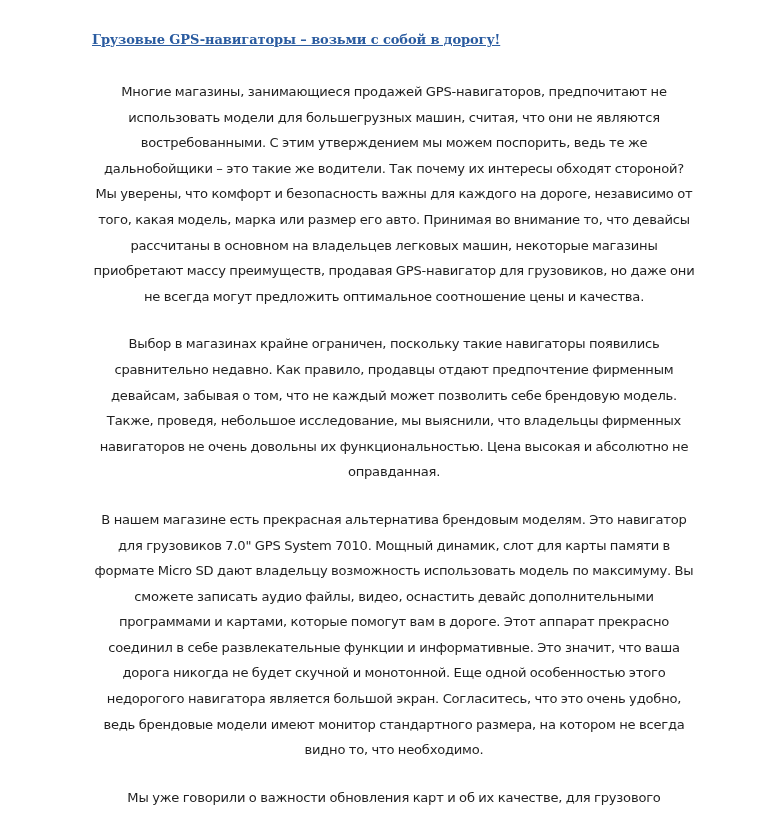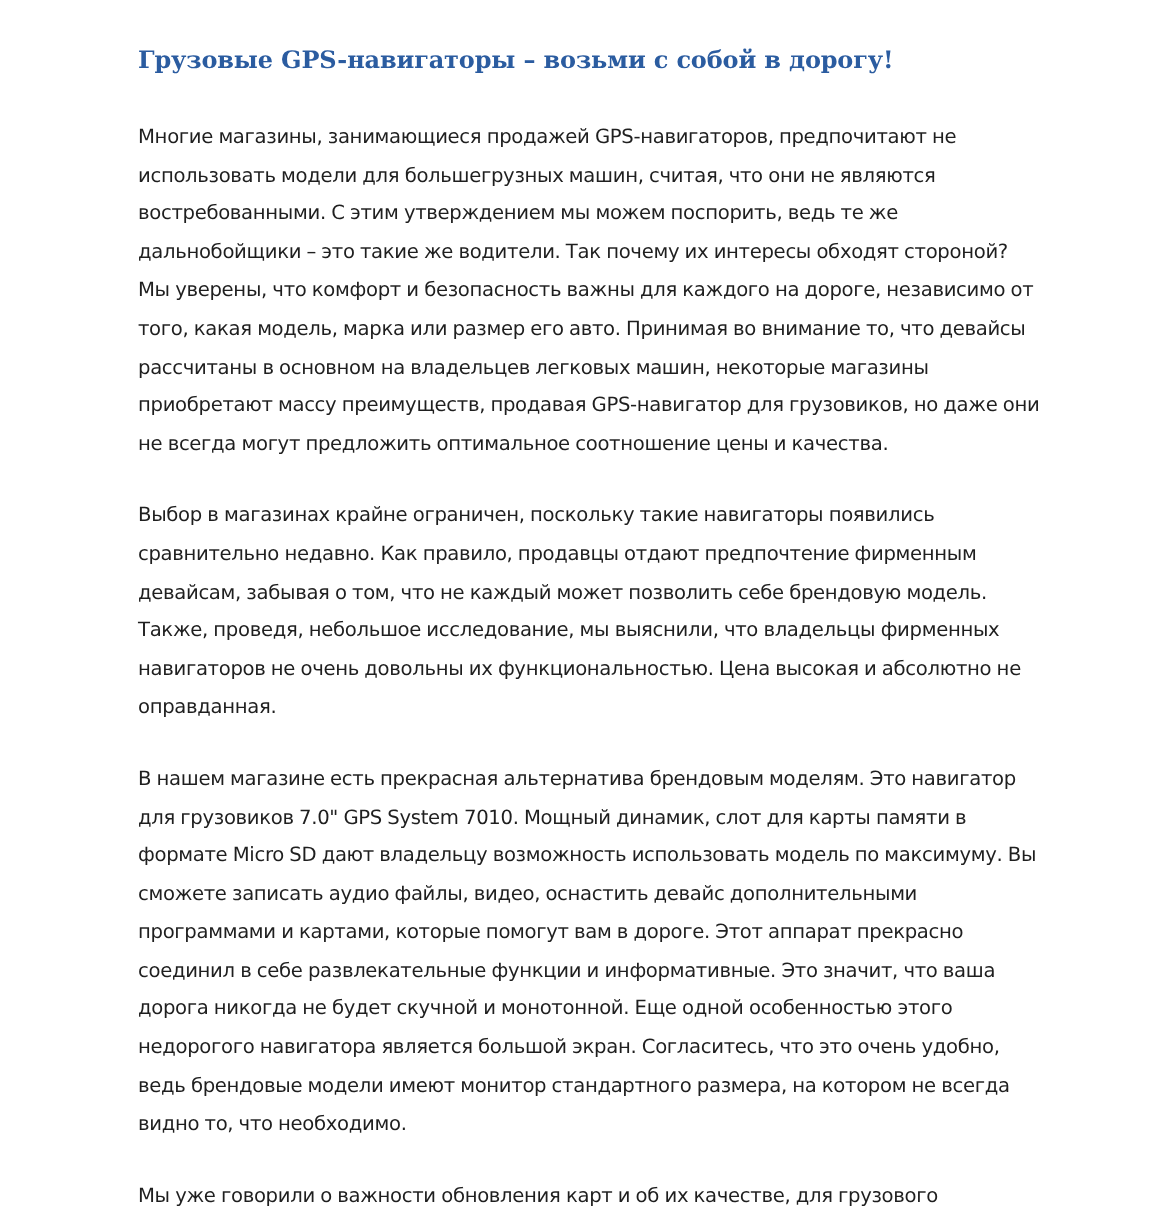--- a/index.html
+++ b/index.html
@@ -29,39 +29,40 @@
     left: 92px;
     top: 0;
     width: 604px;
   }
 
   .article-title {
     margin: 0;
     padding: 0;
     font-family: "DejaVu Serif", "Liberation Serif", serif;
     font-weight: bold;
-    font-size: 16px;
+    font-size: 13px;
     line-height: 26px;
     color: #2b5ca0;
     letter-spacing: -0.1px;
     padding-top: 27px;
     white-space: nowrap;
+    text-decoration: underline;
   }
 
   .article-body {
     margin-top: 26px;
   }
 
   .para {
     margin: 0 0 22px 0;
     font-family: "DejaVu Sans", "Liberation Sans", sans-serif;
     font-size: 13.1px;
     line-height: 25.6px;
     color: #1f1f1f;
-    text-align: left;
+    text-align: center;
     letter-spacing: -0.22px;
     word-spacing: -0.35px;
     -webkit-font-smoothing: antialiased;
   }
 
   .para:last-child {
     margin-bottom: 0;
   }
 </style>
 </head>

